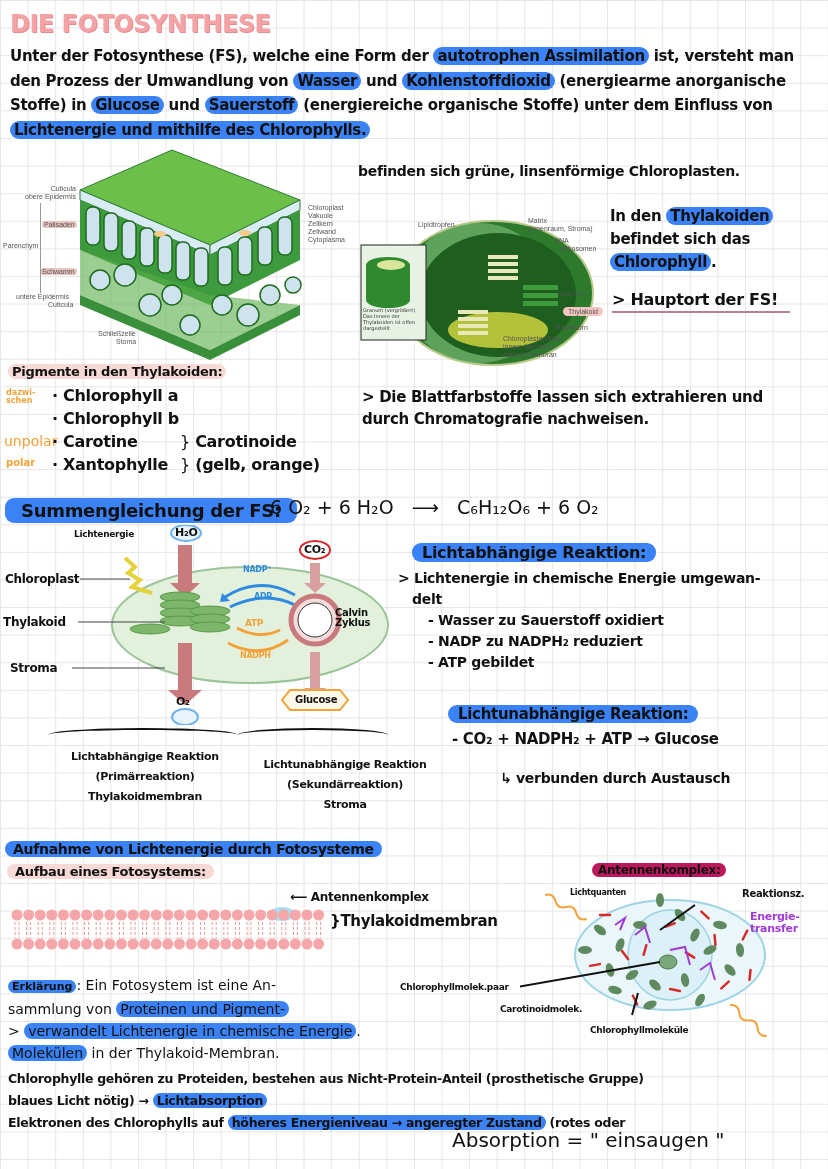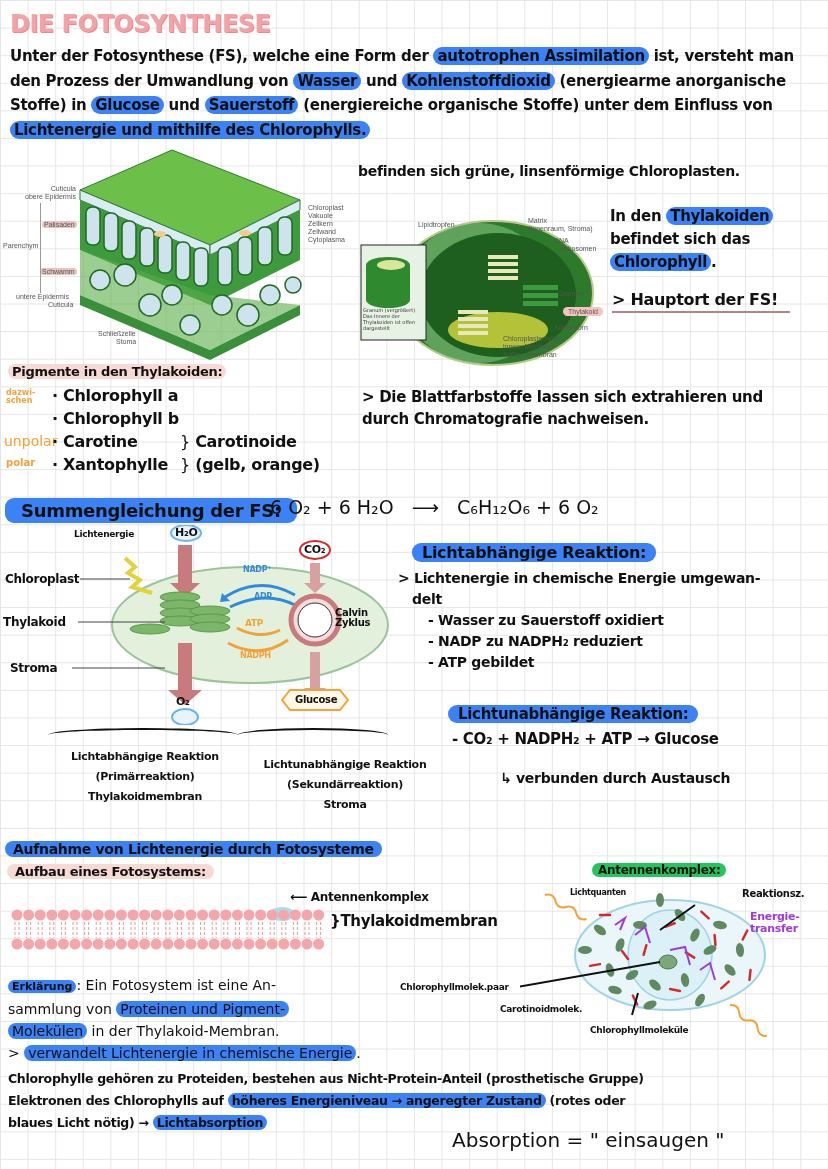--- a/index.html
+++ b/index.html
@@ -367,21 +367,21 @@
         <circle cx="308.59999999999997" cy="8" r="5.5" fill="#f4a6a8"></circle>
         <circle cx="308.59999999999997" cy="37" r="5.5" fill="#f4a6a8"></circle>
         <line x1="306.59999999999997" x2="306.59999999999997" y1="15" y2="31" stroke="#e89a9c" stroke-dasharray="3 2"></line>
         <line x1="310.59999999999997" x2="310.59999999999997" y1="15" y2="31" stroke="#e89a9c" stroke-dasharray="3 2"></line>
       </g>
   </svg>
 </div>
 <div class="abs hw" style="left:330px;top:912px;font-size:15px;">}<span>Thylakoidmembran</span></div>
 
 <div class="abs" style="left:520px;top:855px;width:308px;height:200px;">
-  <div class="abs hw" style="left:72px;top:8px;font-size:12px;background:#22c55e;border-radius:8px;padding:0 6px;">Antennenkomplex:</div>
+  <div class="abs hw" style="left:72px;top:8px;font-size:12px;background:#be185d;border-radius:8px;padding:0 6px;">Antennenkomplex:</div>
   <svg width="308" height="200" style="position:absolute;left:0;top:0">
     <ellipse cx="150" cy="100" rx="95" ry="55" fill="#eaf6fa" stroke="#9fd4e4" stroke-width="2"></ellipse>
     <ellipse cx="150" cy="100" rx="42" ry="45" fill="#dcf0f7" stroke="#9fd4e4" stroke-width="1.5"></ellipse>
     <ellipse cx="148" cy="107" rx="9" ry="7" fill="#7aa87a" stroke="#4d7a4d"></ellipse>
     <path d="M25,40 q6,-6 12,0 t12,0 t12,0 t12,0" stroke="#f3a23a" stroke-width="2" fill="none" transform="rotate(30 25 40)"></path>
     <path d="M210,150 q6,-6 12,0 t12,0 t12,0 t12,0" stroke="#f3a23a" stroke-width="2" fill="none" transform="rotate(40 210 150)"></path>
     <g id="molecules">
         <ellipse cx="65" cy="95" rx="7" ry="4" fill="#5f8a5f" transform="rotate(0 65 95)"></ellipse>
         <ellipse cx="80" cy="75" rx="7" ry="4" fill="#5f8a5f" transform="rotate(37 80 75)"></ellipse>
         <ellipse cx="90" cy="115" rx="7" ry="4" fill="#5f8a5f" transform="rotate(74 90 115)"></ellipse>
@@ -426,22 +426,22 @@
     <div>transfer</div>
   </div>
   <div class="abs hw" style="left:70px;top:170px;font-size:9px;">Chlorophyllmoleküle</div>
 </div>
 <div class="abs hw" style="left:400px;top:982px;font-size:9px;">Chlorophyllmolek.paar</div>
 <div class="abs hw" style="left:500px;top:1004px;font-size:9px;">Carotinoidmolek.</div>
 
 <div class="abs" style="left:8px;top:974px;font-size:14px;line-height:22px;font-family:'DejaVu Sans',sans-serif;">
   <div><span class="hl" style="font-size:11px;font-weight:bold;">Erklärung</span><span>: Ein Fotosystem ist eine An-</span></div>
   <div><span>sammlung von </span><span class="hl">Proteinen und Pigment-</span></div>
+  <div><span> &gt; </span><span class="hl">verwandelt Lichtenergie in chemische Energie</span><span>.</span></div>
   <div><span class="hl">Molekülen</span><span> in der Thylakoid-Membran.</span></div>
-  <div><span> &gt; </span><span class="hl">verwandelt Lichtenergie in chemische Energie</span><span>.</span></div>
 </div>
 
 <div class="abs hw" style="left:8px;top:1068px;font-size:12.5px;line-height:22px;width:815px;">
   <div>Chlorophylle gehören zu Proteiden, bestehen aus Nicht-Protein-Anteil (prosthetische Gruppe)</div>
+  <div><span>blaues Licht nötig) → </span><span class="hl">Lichtabsorption</span></div>
   <div><span>Elektronen des Chlorophylls auf </span><span class="hl">höheres Energieniveau → angeregter Zustand</span><span> (rotes oder</span></div>
-  <div><span>blaues Licht nötig) → </span><span class="hl">Lichtabsorption</span></div>
 </div>
 <div class="abs" style="left:452px;top:1128px;font-size:20px;font-family:'DejaVu Sans',sans-serif;">Absorption = " einsaugen "</div>
 
 </body></html>

